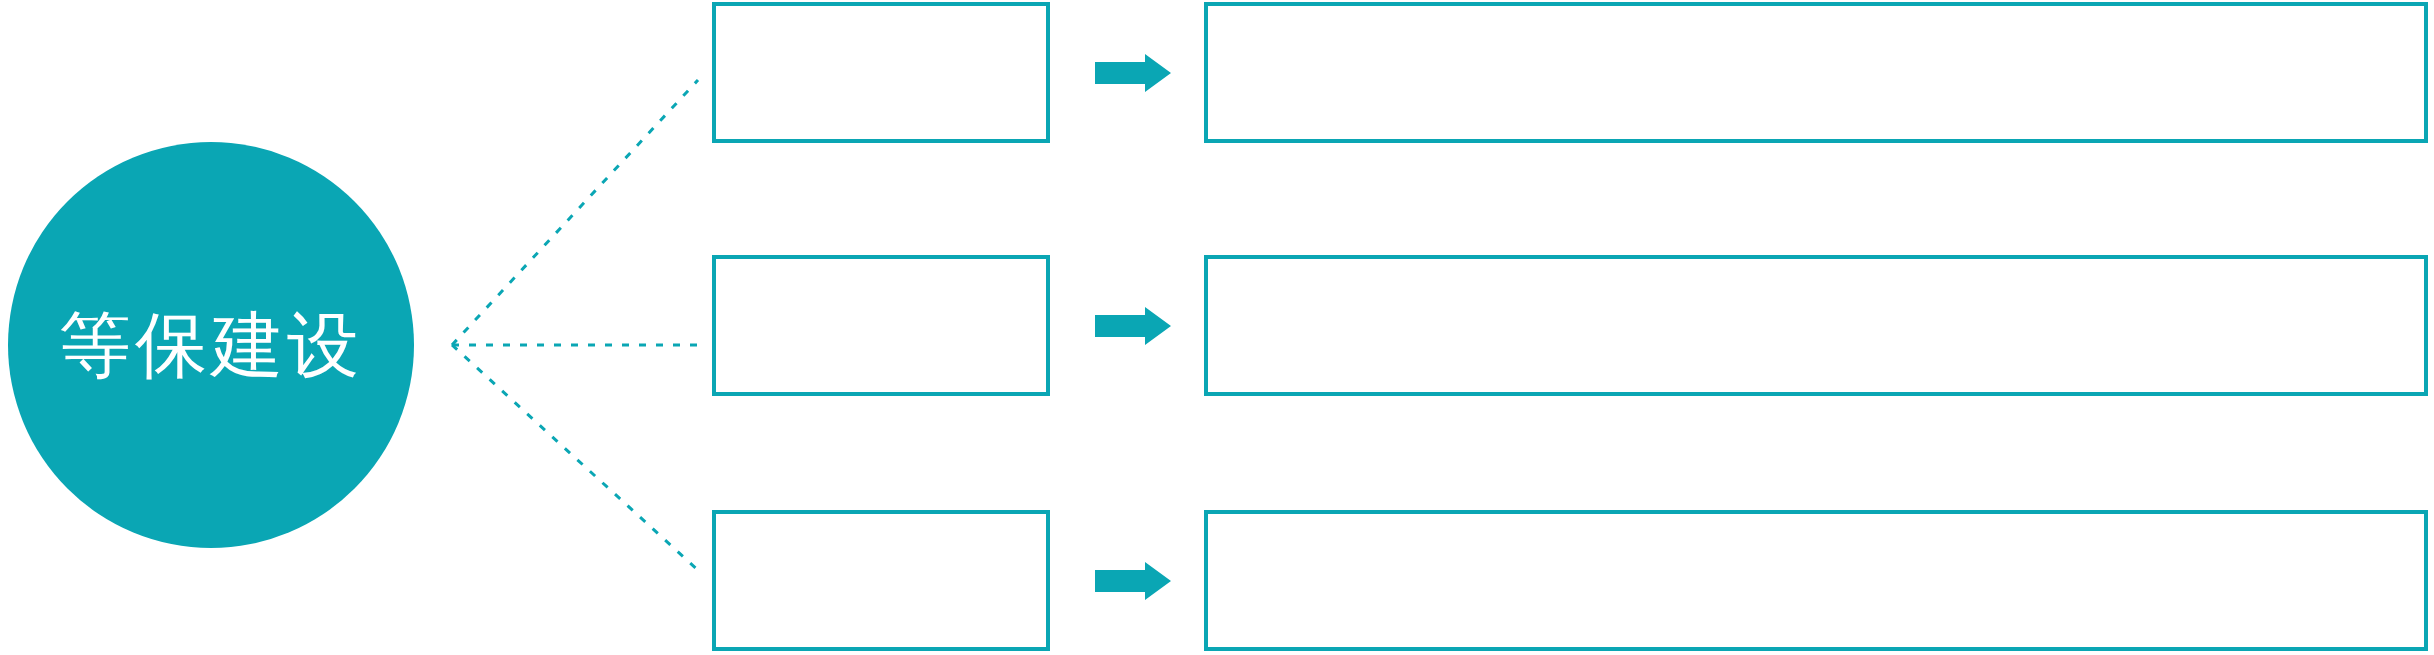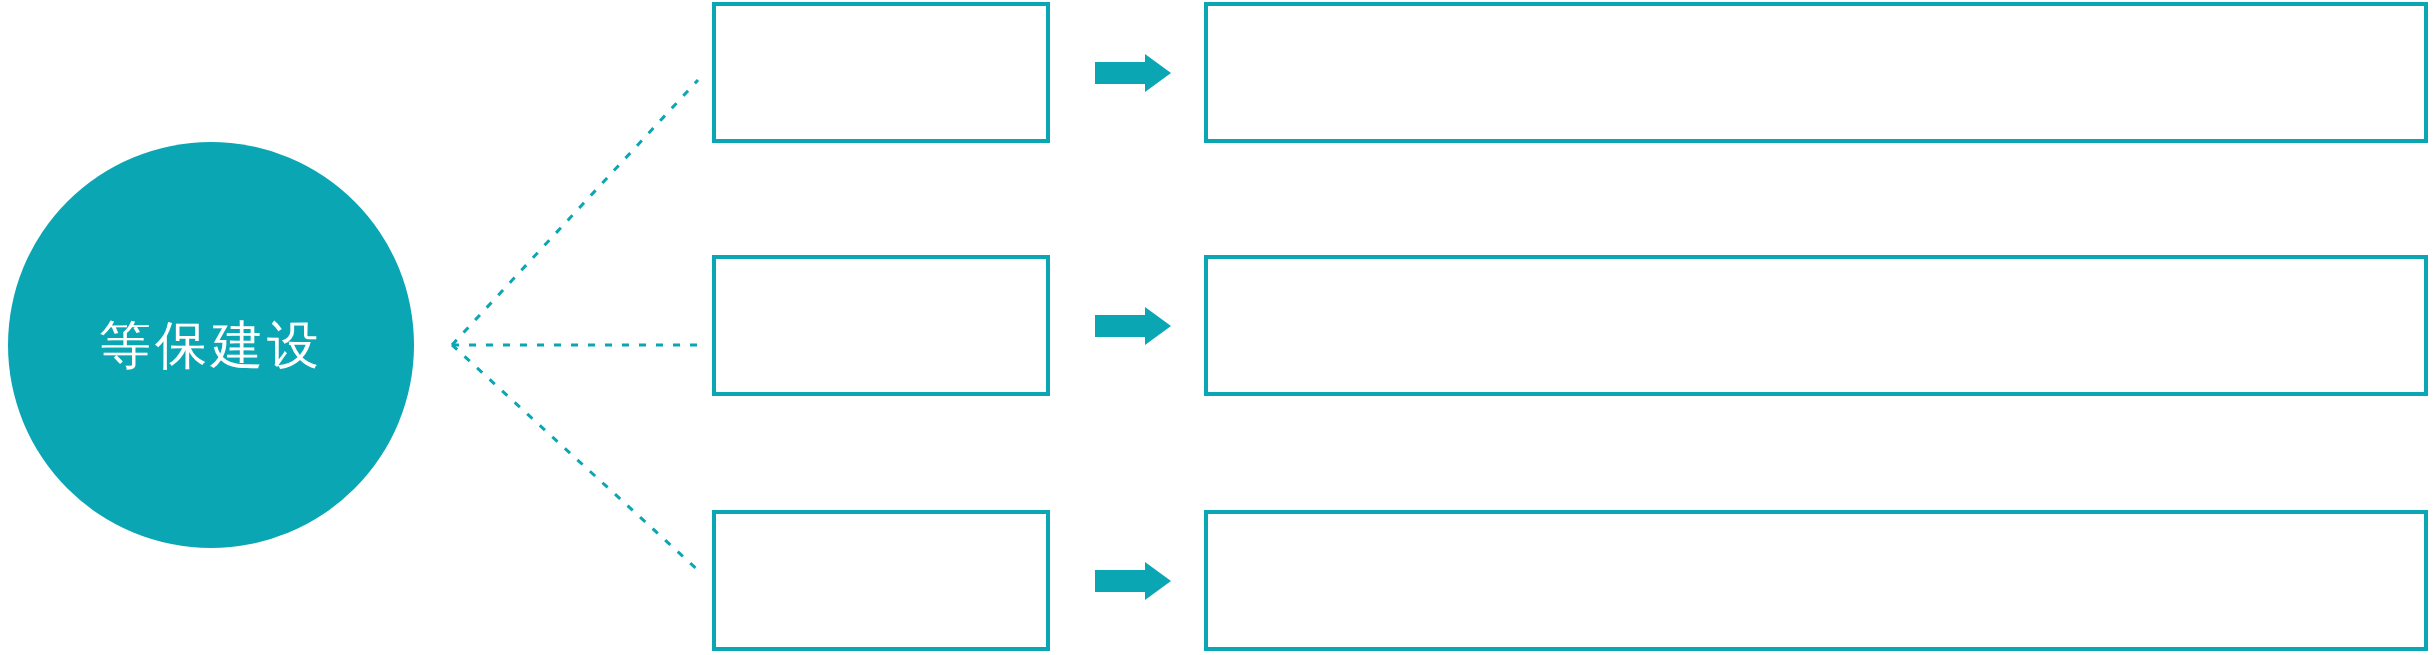--- a/index.html
+++ b/index.html
@@ -25,21 +25,21 @@
     border-radius:50%;
     background:var(--accent-teal);
     display:flex;
     flex-direction:column;
     align-items:center;
     justify-content:center;
     text-align:center;
   }
   .hub-circle .line{
     color:#FFFFFF;
-    font-size:52px;
+    font-size:72px;
     line-height:74px;
     font-weight:300;
     letter-spacing:4px;
     white-space:nowrap;
   }
 
   
   .connectors{
     position:absolute;
     left:0; top:0;

